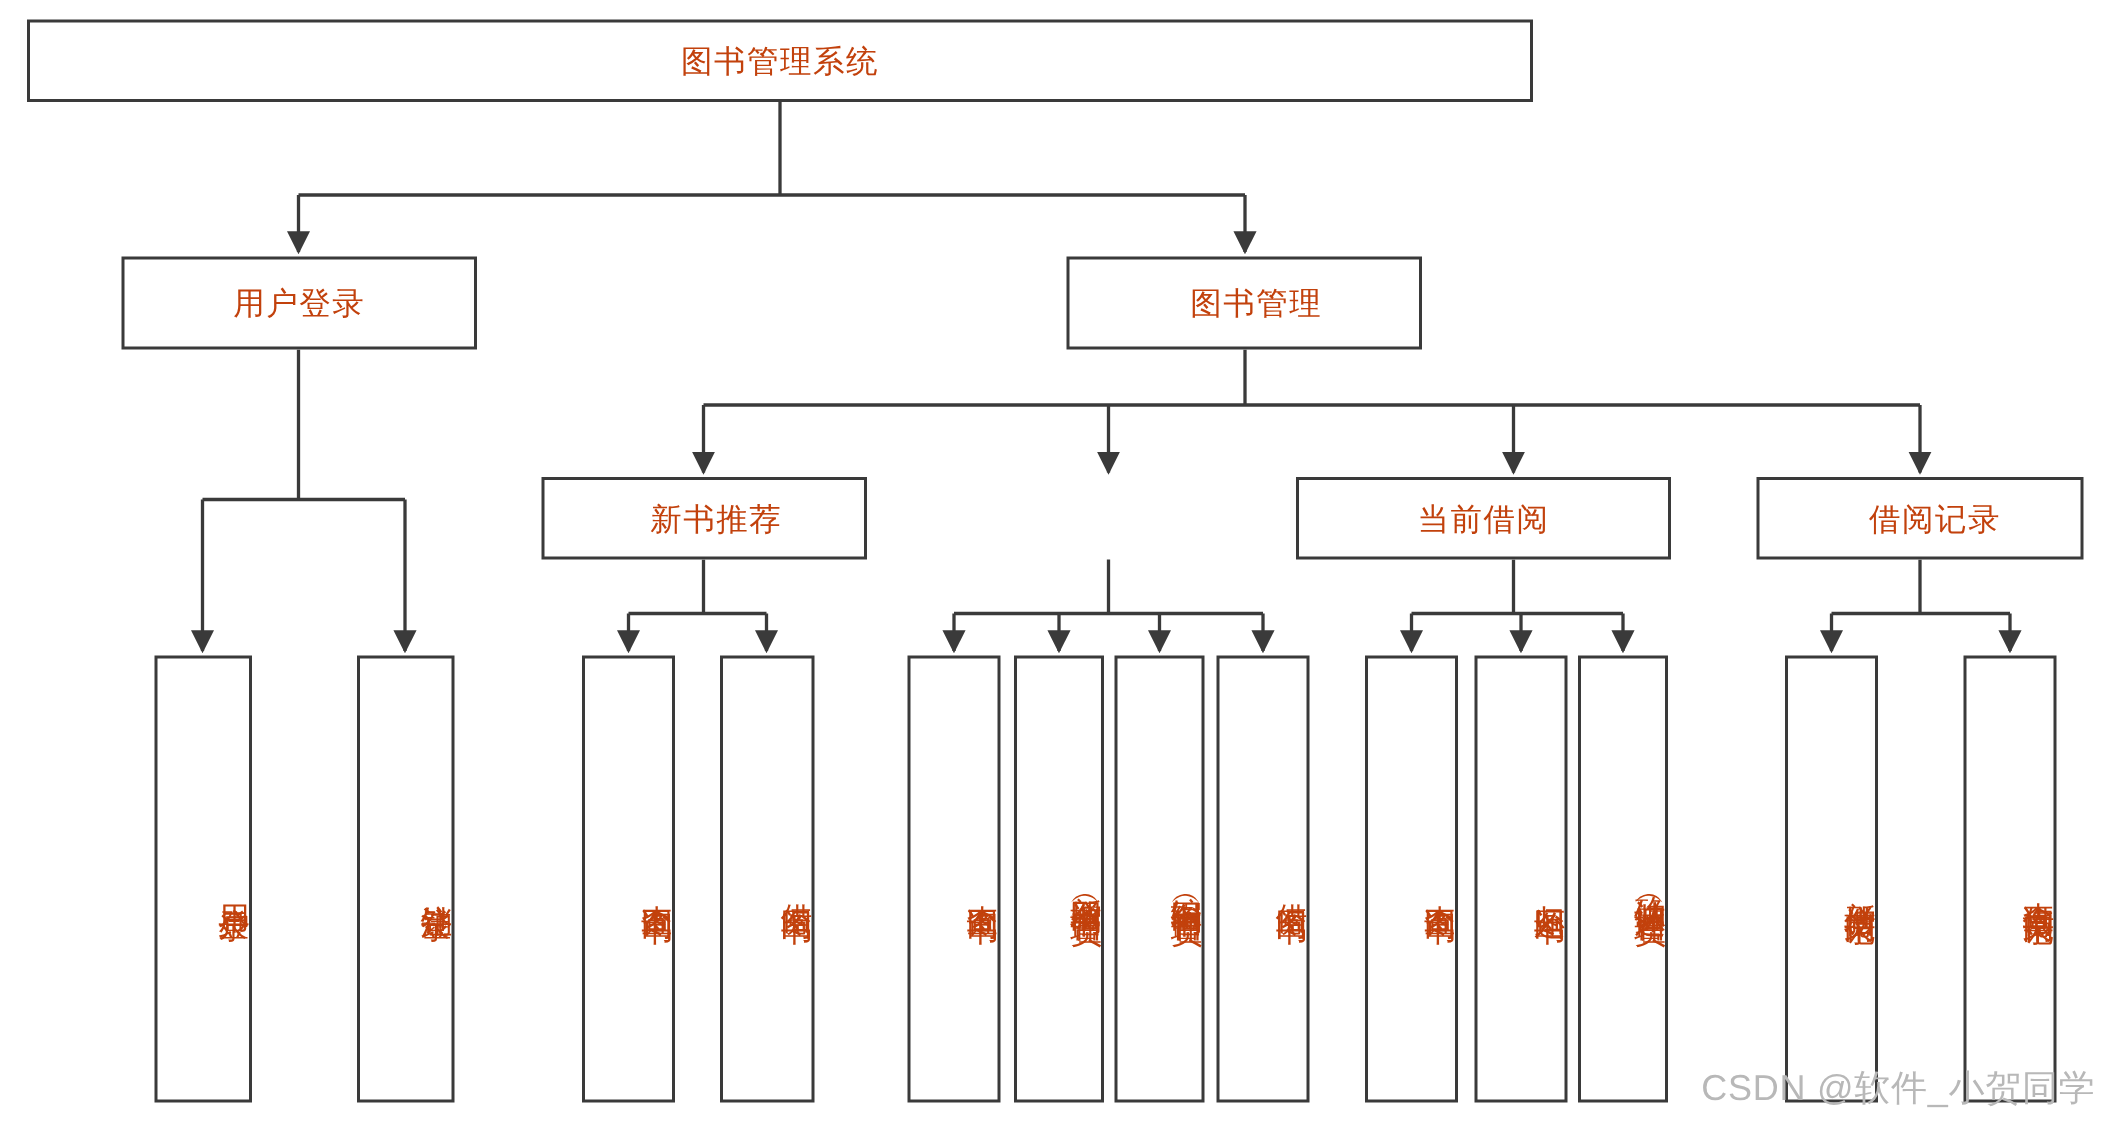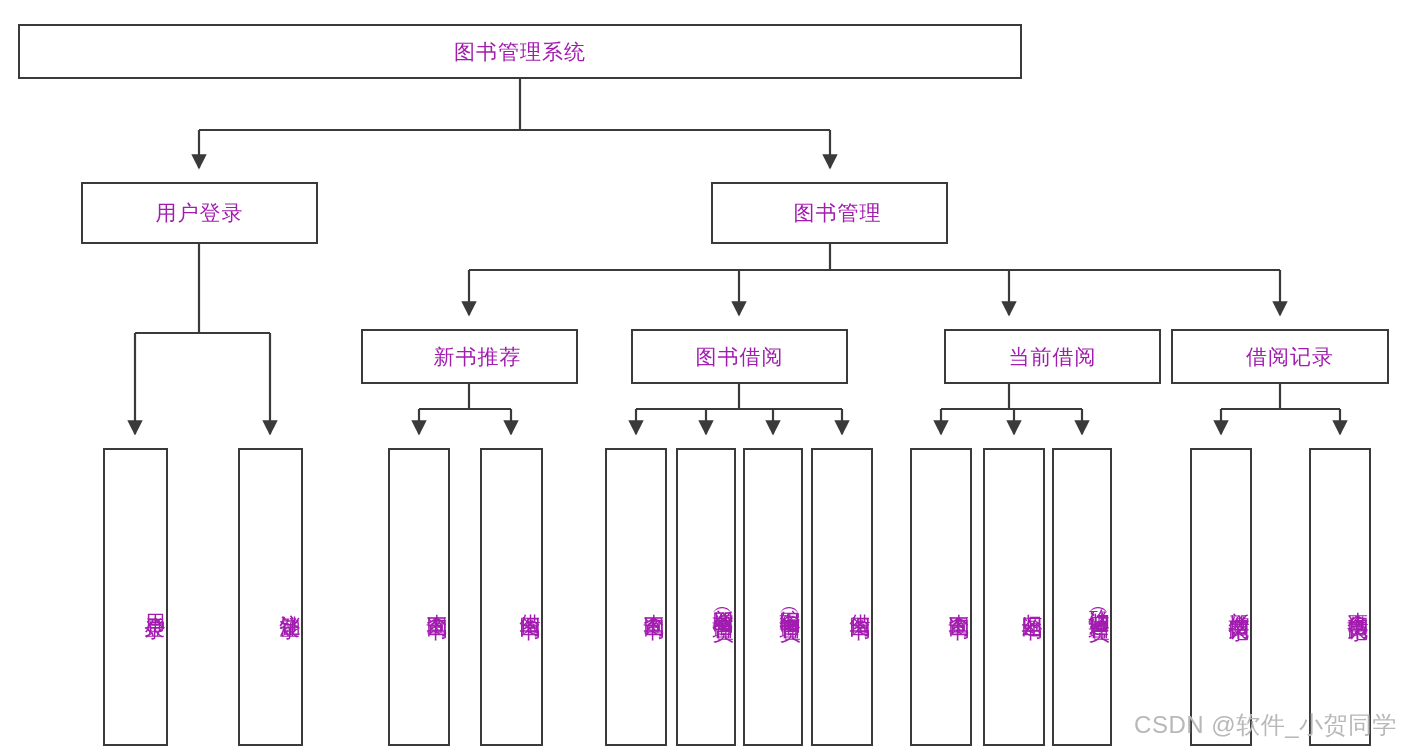--- a/index.html
+++ b/index.html
@@ -18,22 +18,21 @@
     overflow: hidden;
   }
   .node {
     position: absolute;
     box-sizing: border-box;
     border: 2px solid #3a3a3a;
     background: #ffffff;
     display: flex;
     align-items: center;
     justify-content: center;
-    color: #a21caf;
-    margin-top: 11px;
+    color: #c2410c;
   }
   .node.horizontal {
     font-size: 21px;
     letter-spacing: 1px;
   }
   .node.vertical {
     writing-mode: vertical-rl;
     text-orientation: upright;
     font-size: 21px;
     letter-spacing: 2px;
@@ -132,24 +131,21 @@
   <div class="node horizontal" style="left:81px; top:171px; width:237px; height:62px;">
     <span class="label">用户登录</span>
   </div>
   <div class="node horizontal" style="left:711px; top:171px; width:237px; height:62px;padding-left:16px;">
     <span class="label">图书管理</span>
   </div>
 
   <div class="node horizontal" style="left:361px; top:318px; width:217px; height:55px;padding-left:16px;">
     <span class="label">新书推荐</span>
   </div>
-  <div class="node horizontal" style="left:631px; top:318px; width:217px; height:55px;">
-    <span class="label">图书借阅</span>
-  </div>
-  <div class="node horizontal" style="left:944px; top:318px; width:217px; height:55px;">
+  <div class="node horizontal" style="left:864px; top:318px; width:250px; height:55px;">
     <span class="label">当前借阅</span>
   </div>
   <div class="node horizontal" style="left:1171px; top:318px; width:218px; height:55px;padding-left:20px;">
     <span class="label">借阅记录</span>
   </div>
 
   <div class="node vertical" style="left:103px; top:437px; width:65px; height:298px;">
     <span class="label">用户登录</span>
   </div>
   <div class="node vertical" style="left:238px; top:437px; width:65px; height:298px;">

